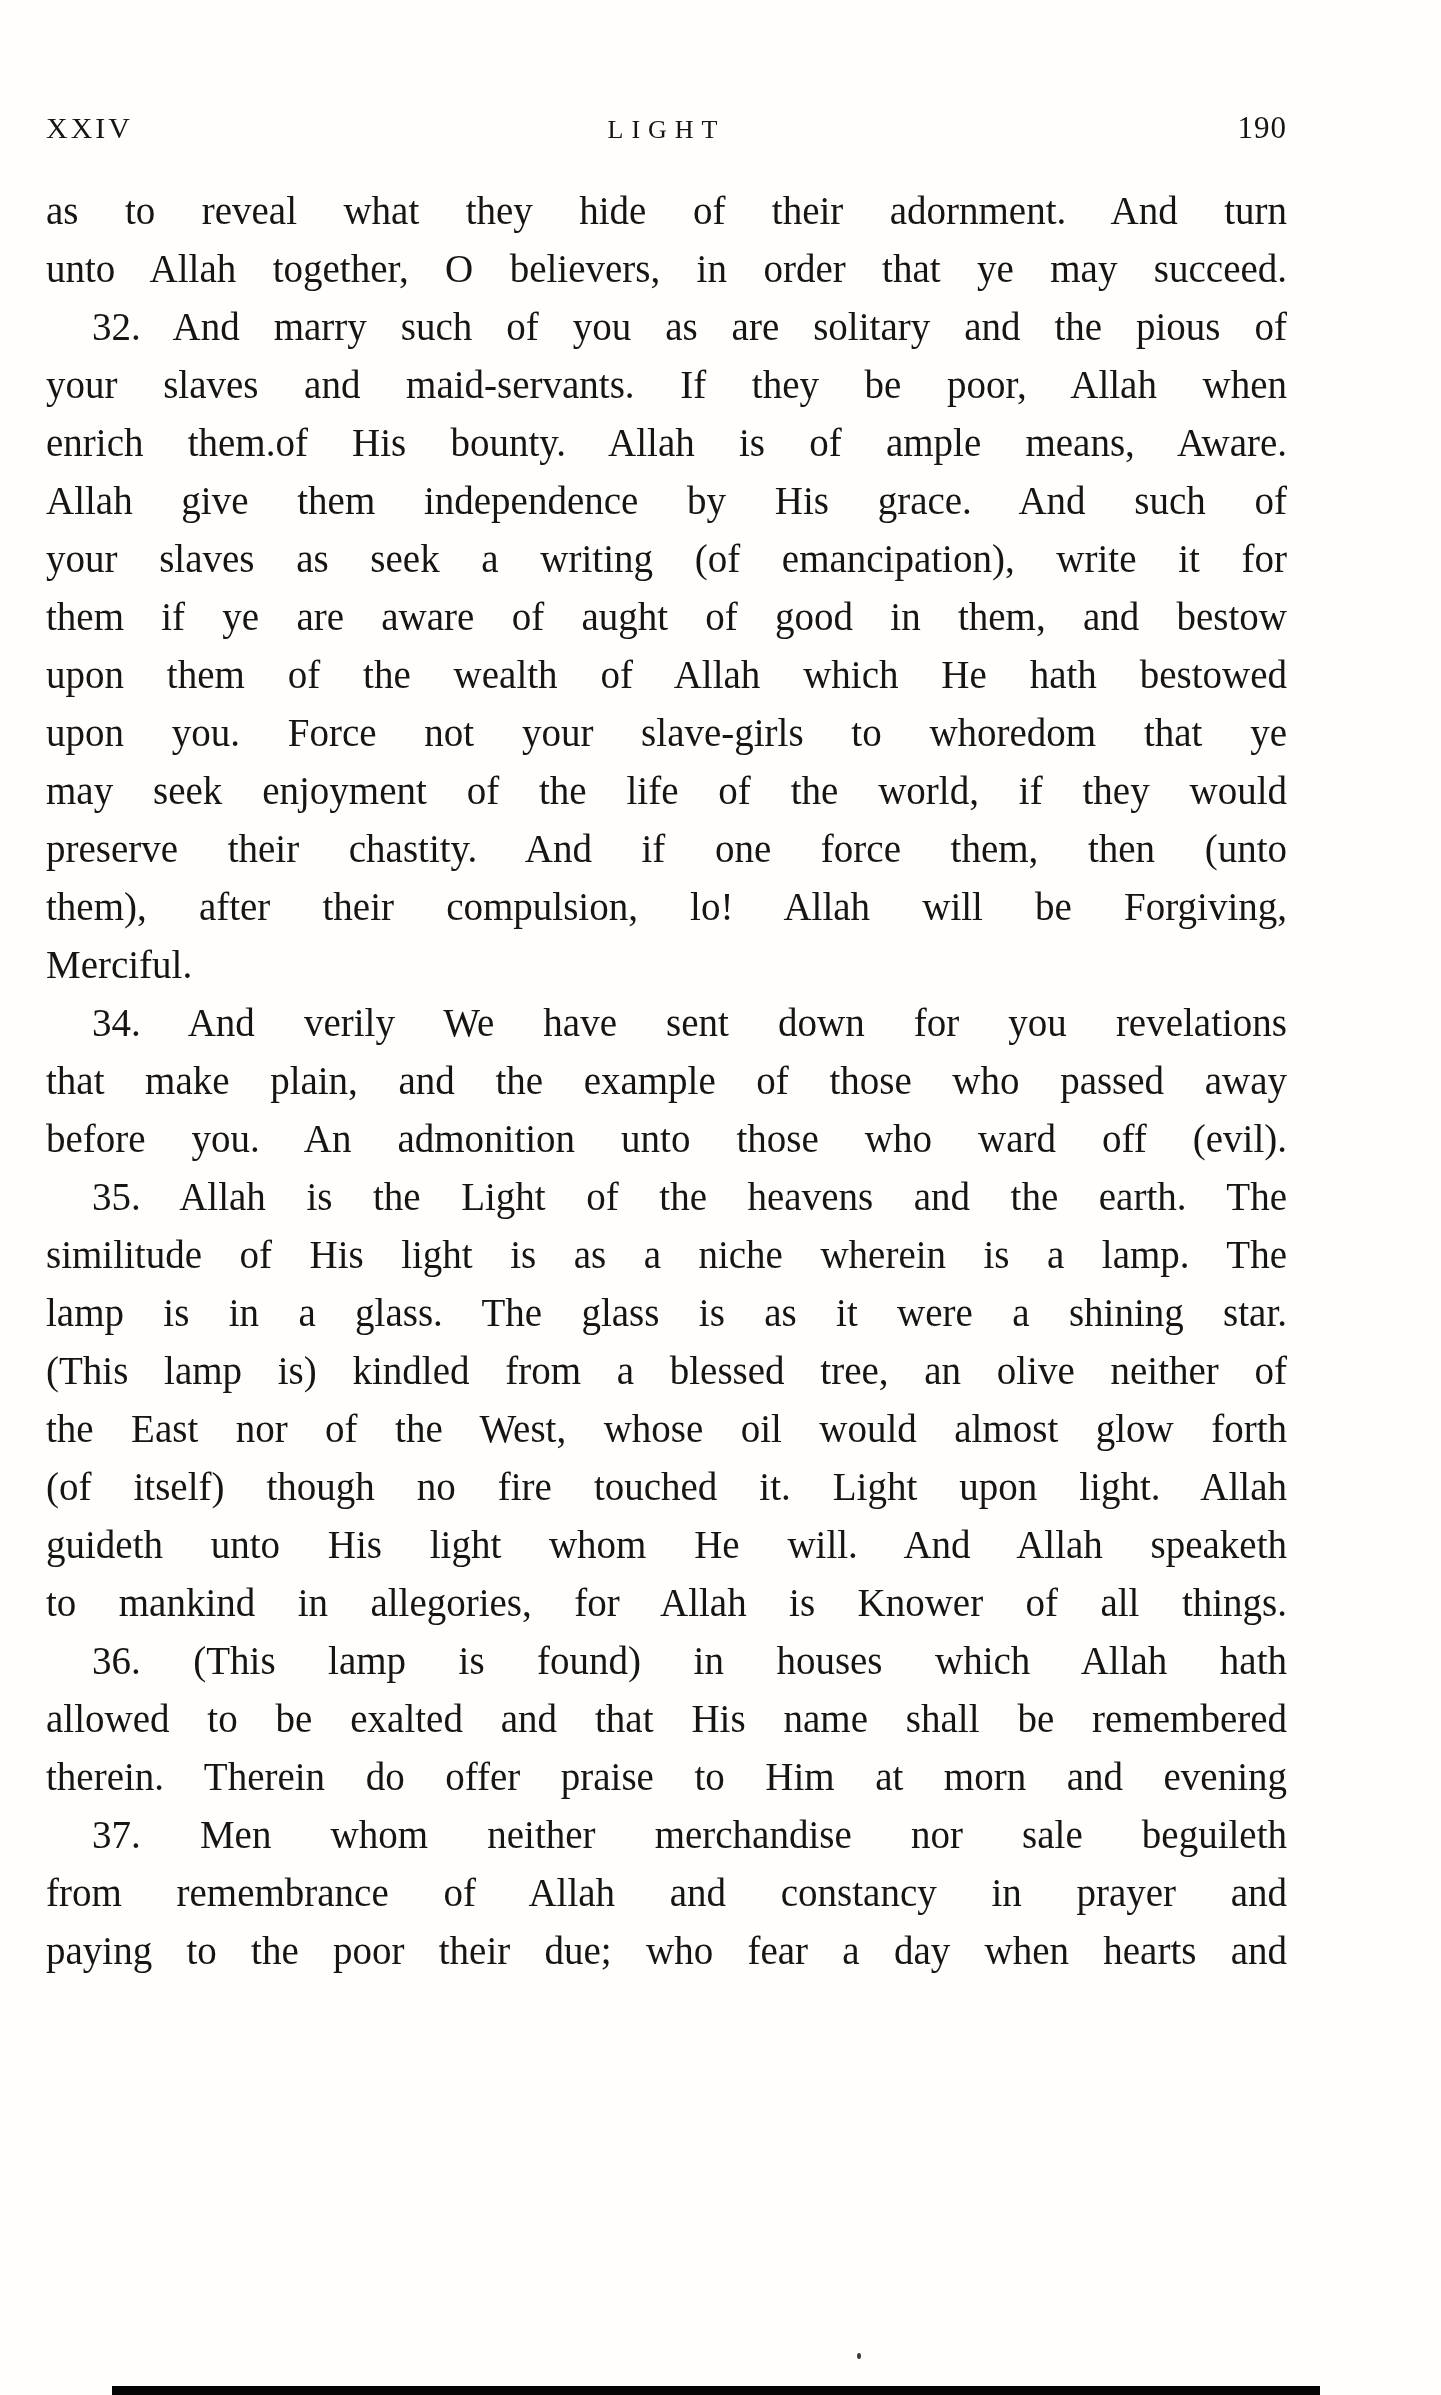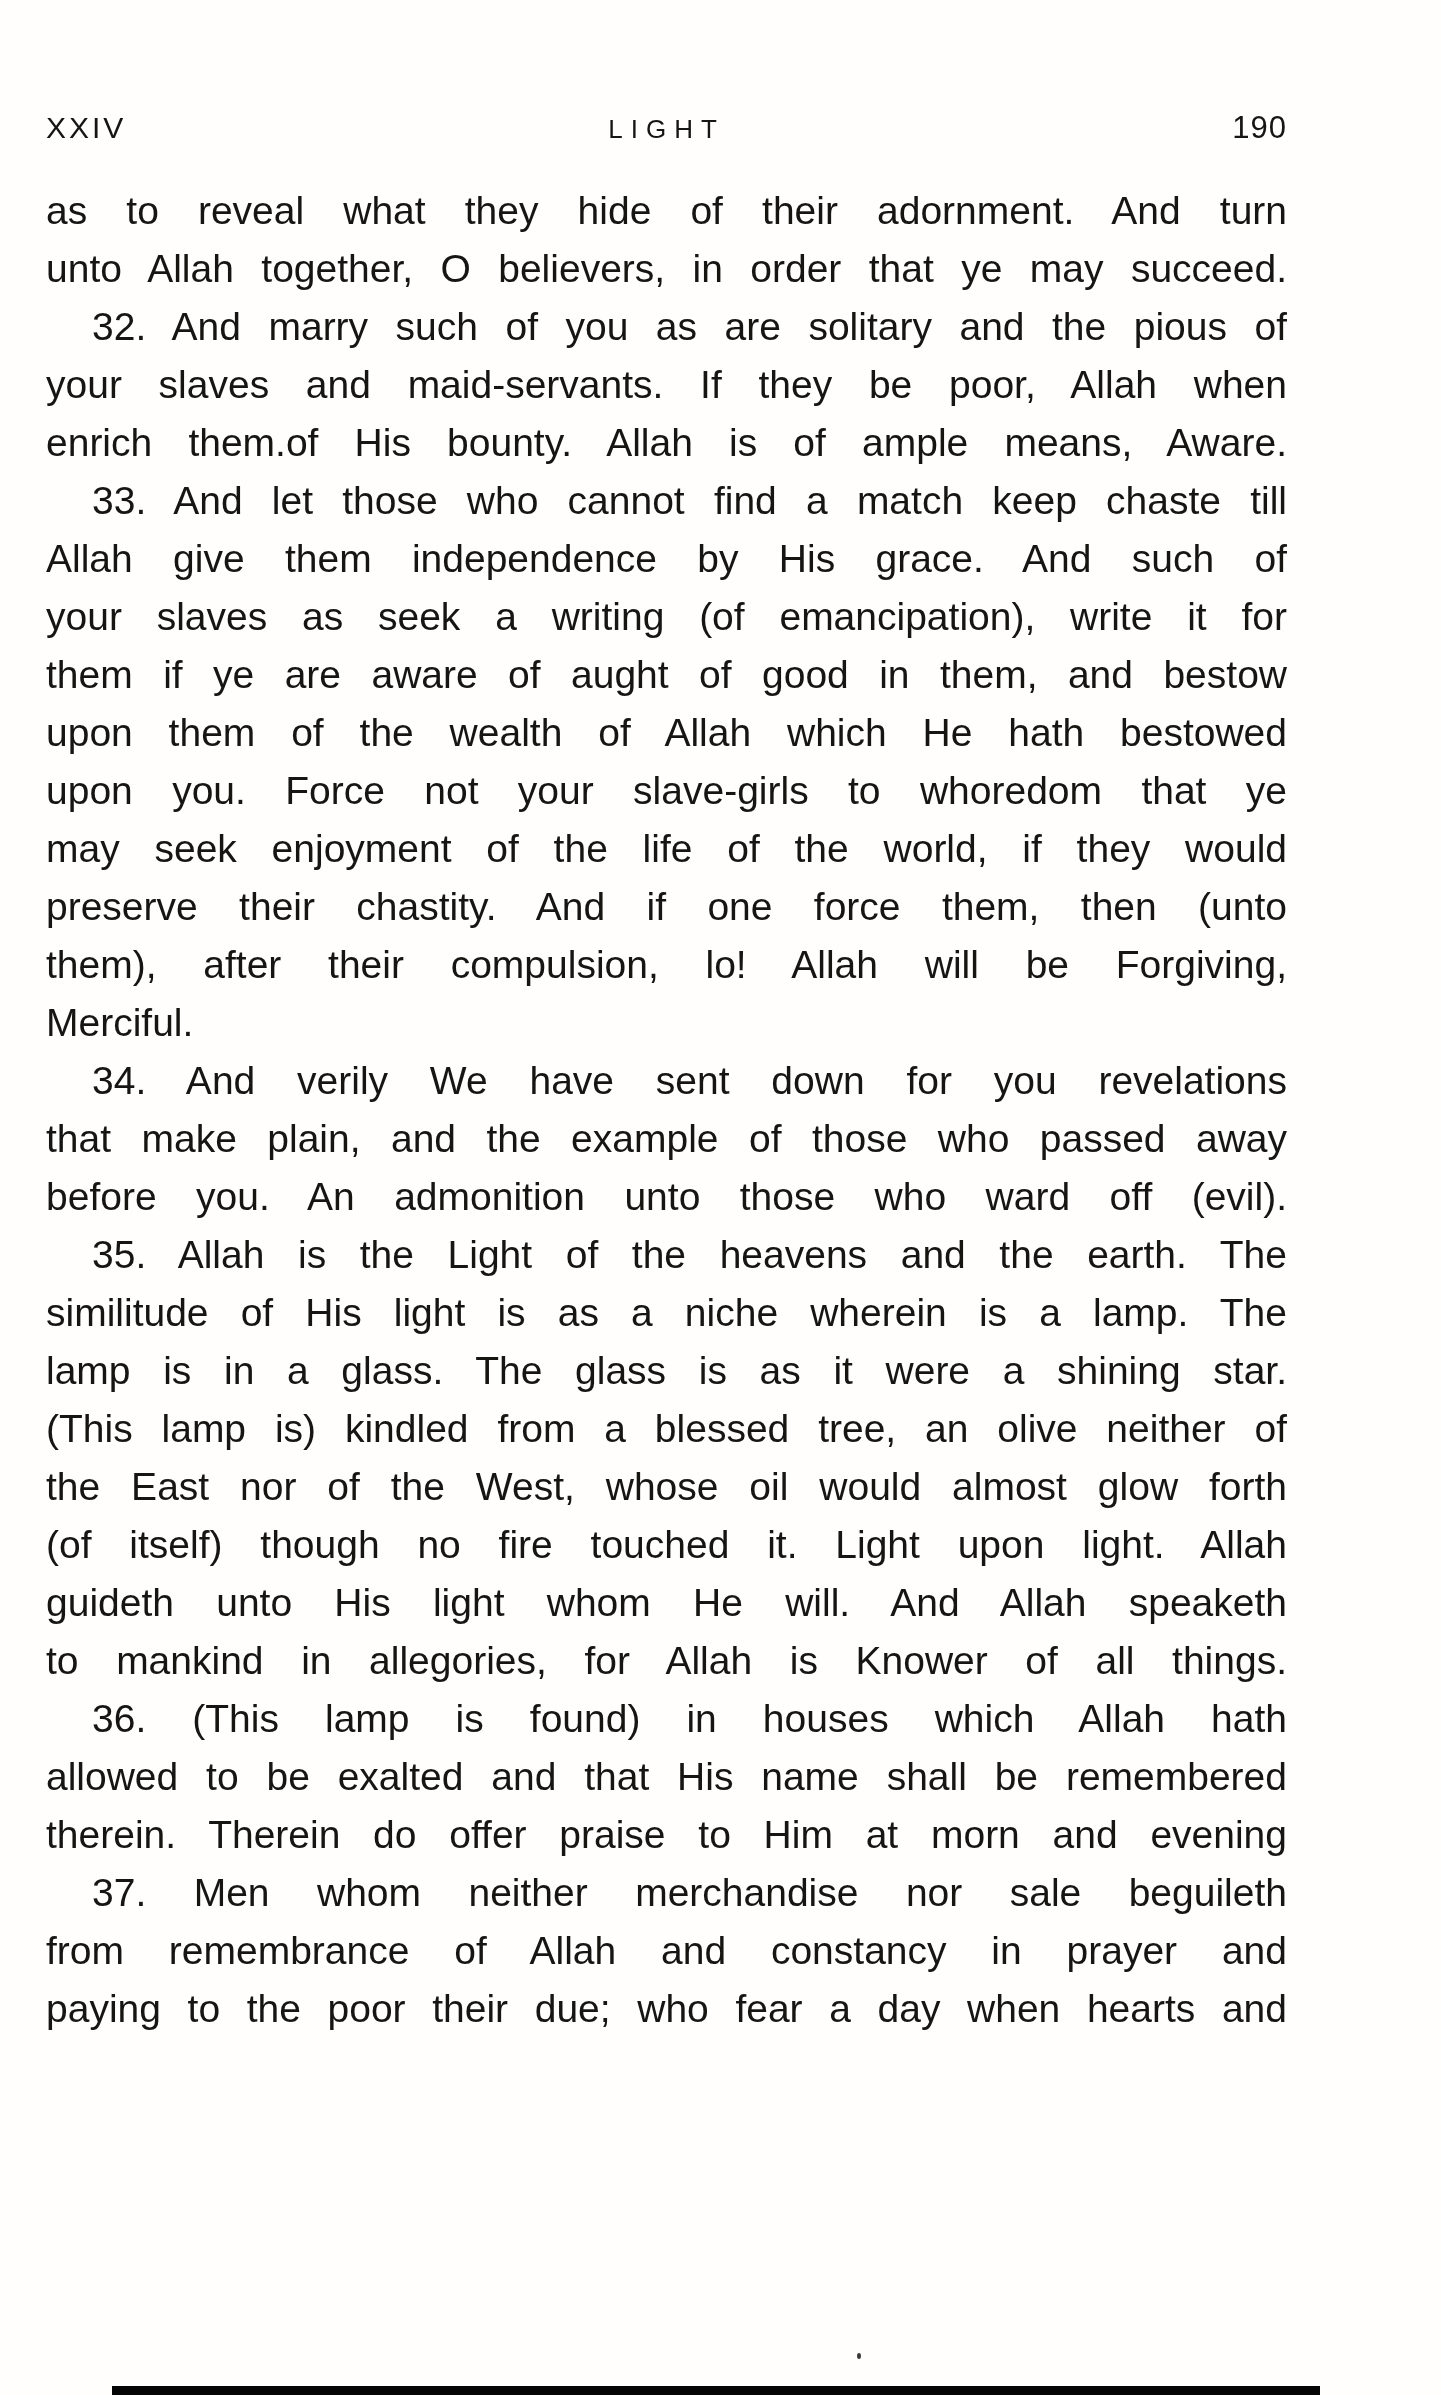--- a/index.html
+++ b/index.html
@@ -6,21 +6,21 @@
     margin: 0;
     padding: 0;
     background: #ffffff;
   }
   .page {
     position: relative;
     width: 1441px;
     height: 2395px;
     background: #fffefd;
     overflow: hidden;
-    font-family: Liberation Sans, sans-serif;
+    font-family: Liberation Serif, serif;
     color: #171512;
   }
   
   .running-head {
     position: absolute;
     top: 110px;
     left: 46px;
     width: 1241px;
     display: flex;
     align-items: baseline;
@@ -91,21 +91,20 @@
     <div class="slot head-center">LIGHT</div>
     <div class="slot head-right">190</div>
   </div>
 
   <div class="text-block">
       <div class="line">as to reveal what they hide of their adornment. And turn</div>
       <div class="line">unto Allah together, O believers, in order that ye may succeed.</div>
       <div class="line indent">32. And marry such of you as are solitary and the pious of</div>
       <div class="line">your slaves and maid-servants. If they be poor, Allah when</div>
       <div class="line">enrich them.of His bounty. Allah is of ample means, Aware.</div>
-      <div class="line indent">33. And let those who cannot find a match keep chaste till</div>
       <div class="line">Allah give them independence by His grace. And such of</div>
       <div class="line">your slaves as seek a writing (of emancipation), write it for</div>
       <div class="line">them if ye are aware of aught of good in them, and bestow</div>
       <div class="line">upon them of the wealth of Allah which He hath bestowed</div>
       <div class="line">upon you. Force not your slave-girls to whoredom that ye</div>
       <div class="line">may seek enjoyment of the life of the world, if they would</div>
       <div class="line">preserve their chastity. And if one force them, then (unto</div>
       <div class="line">them), after their compulsion, lo! Allah will be Forgiving,</div>
       <div class="line end">Merciful.</div>
       <div class="line indent">34. And verily We have sent down for you revelations</div>

